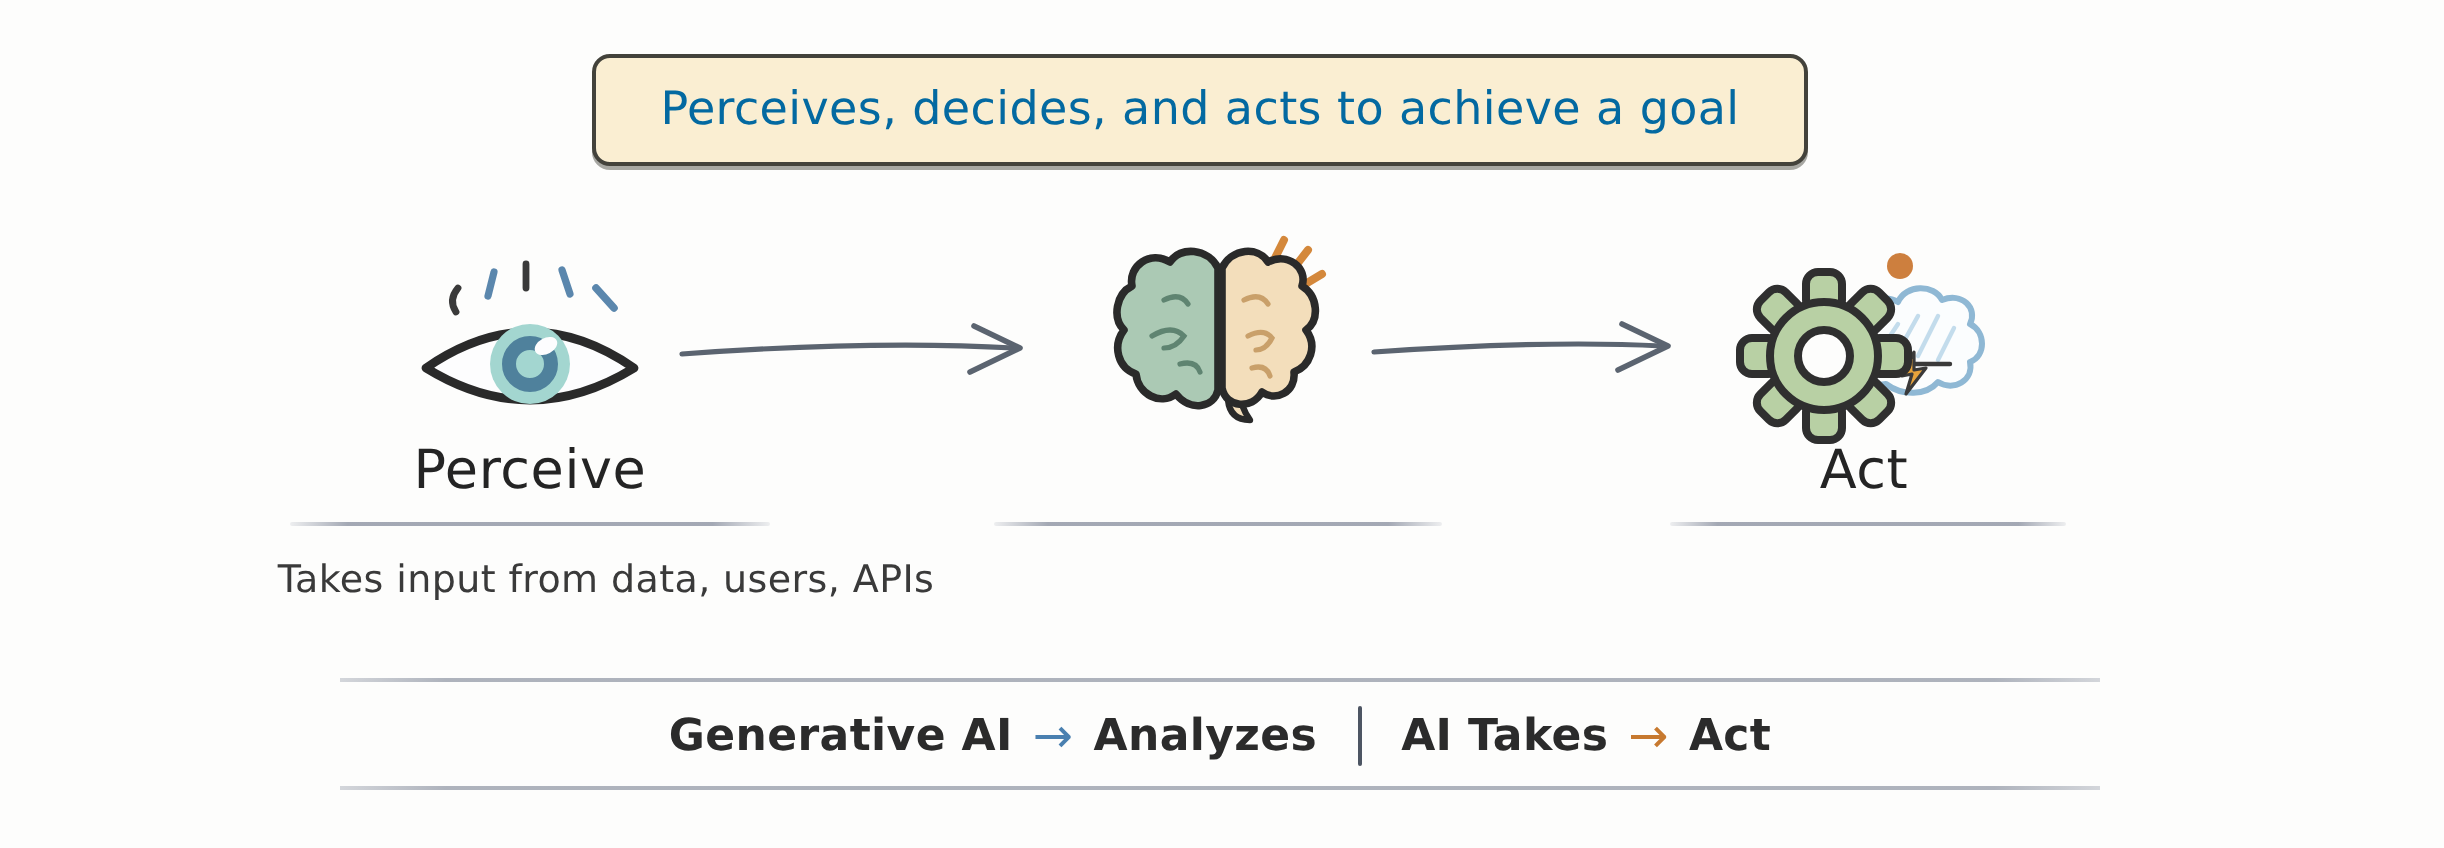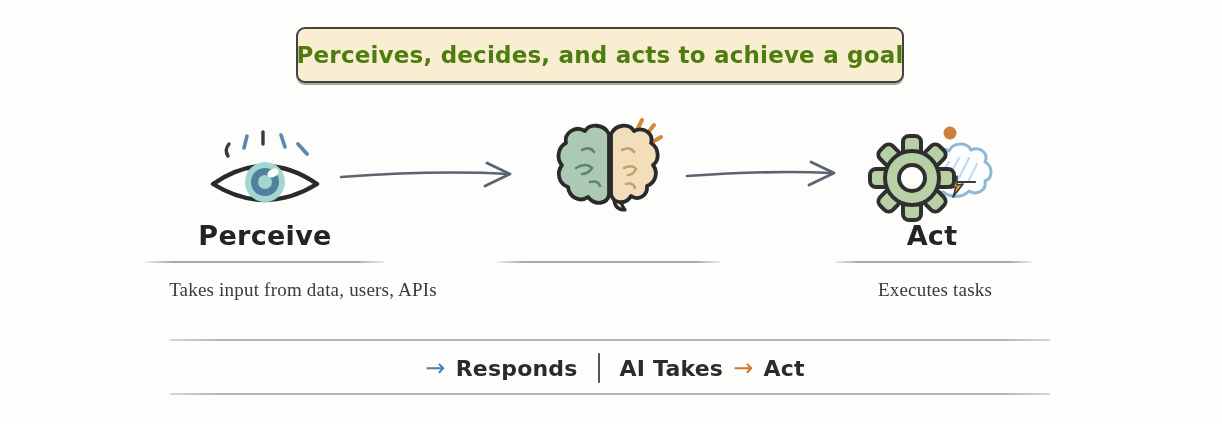--- a/index.html
+++ b/index.html
@@ -17,39 +17,39 @@
   .banner{
     position:absolute;left:296px;top:27px;width:608px;height:56px;
     box-sizing:border-box;
     background:#faeed2;
     border:2.5px solid #43423b;
     border-radius:9px;
     box-shadow:0 2px 0 rgba(62,61,54,.45);
     display:flex;align-items:center;justify-content:center;
   }
   .banner-text{
-    font-size:23px;color:#4d7c0f;font-weight:700;letter-spacing:.2px;
+    font-size:23px;color:#0369a1;font-weight:400;letter-spacing:.2px;
     white-space:nowrap;
   }
   
   .abs{position:absolute;}
   
   .step-title{
     position:absolute;top:220px;width:240px;text-align:center;
-    font-size:27px;font-weight:700;color:#242424;letter-spacing:.3px;
+    font-size:27px;font-weight:400;color:#242424;letter-spacing:.3px;
   }
   .t0{left:145px;} .t1{left:490px;} .t2{left:812px;}
   .step-underline{
     position:absolute;top:261px;height:2px;border-radius:1px;
     background:linear-gradient(90deg,rgba(148,154,168,.15),rgba(148,154,168,.85) 12%,rgba(148,154,168,.85) 88%,rgba(148,154,168,.15));
   }
   .u0{left:145px;width:240px;} .u1{left:497px;width:224px;} .u2{left:835px;width:198px;}
   .step-desc{
     position:absolute;top:279px;width:360px;text-align:center;
-    font-size:19px;color:#3a3a3a;letter-spacing:.2px;white-space:nowrap;font-family:Liberation Serif, serif;
+    font-size:19px;color:#3a3a3a;letter-spacing:.2px;white-space:nowrap;
   }
   .d0{left:123px;} .d1{left:440px;} .d2{left:755px;}
   
   .rule{
     position:absolute;left:170px;width:880px;height:1.6px;
     background:linear-gradient(90deg,rgba(170,175,185,.5),rgba(170,175,185,.95) 6%,rgba(170,175,185,.95) 94%,rgba(170,175,185,.5));
   }
   .rule-top{top:339px;}
   .rule-bottom{top:393px;}
   .compare-row{
@@ -146,26 +146,26 @@
   </svg>
 
   <div class="step-title t0">Perceive</div>
   <div class="step-title t2">Act</div>
 
   <div class="step-underline u0"></div>
   <div class="step-underline u1"></div>
   <div class="step-underline u2"></div>
 
   <div class="step-desc d0">Takes input from data, users, APIs</div>
-  <div class="step-desc d2">Executes tasks</div>
 
   <div class="rule rule-top"></div>
   <div class="compare-row">
+    <span>Generative AI</span>
     <span class="arrow-glyph arrow-blue gap">→</span>
-    <span>Responds</span>
+    <span>Analyzes</span>
     <span class="compare-divider"></span>
     <span>AI Takes</span>
     <span class="arrow-glyph arrow-orange gap">→</span>
     <span>Act</span>
   </div>
   <div class="rule rule-bottom"></div>
 
 </div>
 
 </body></html>

